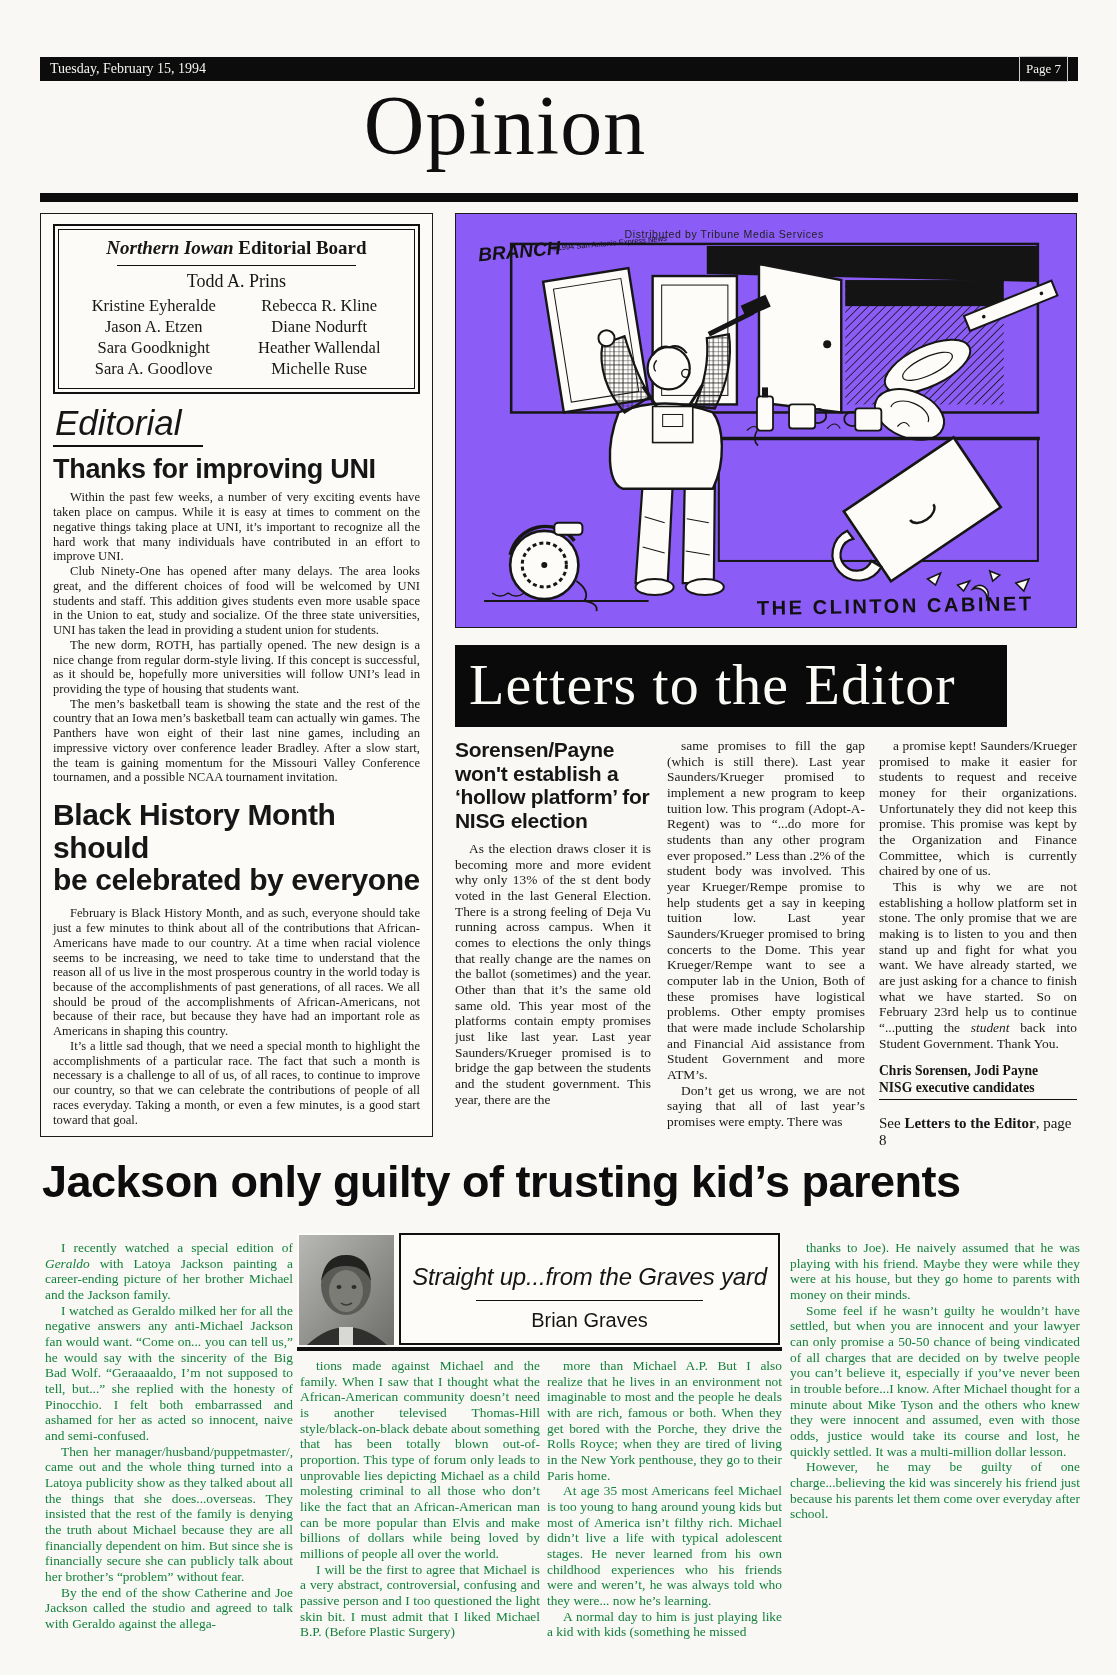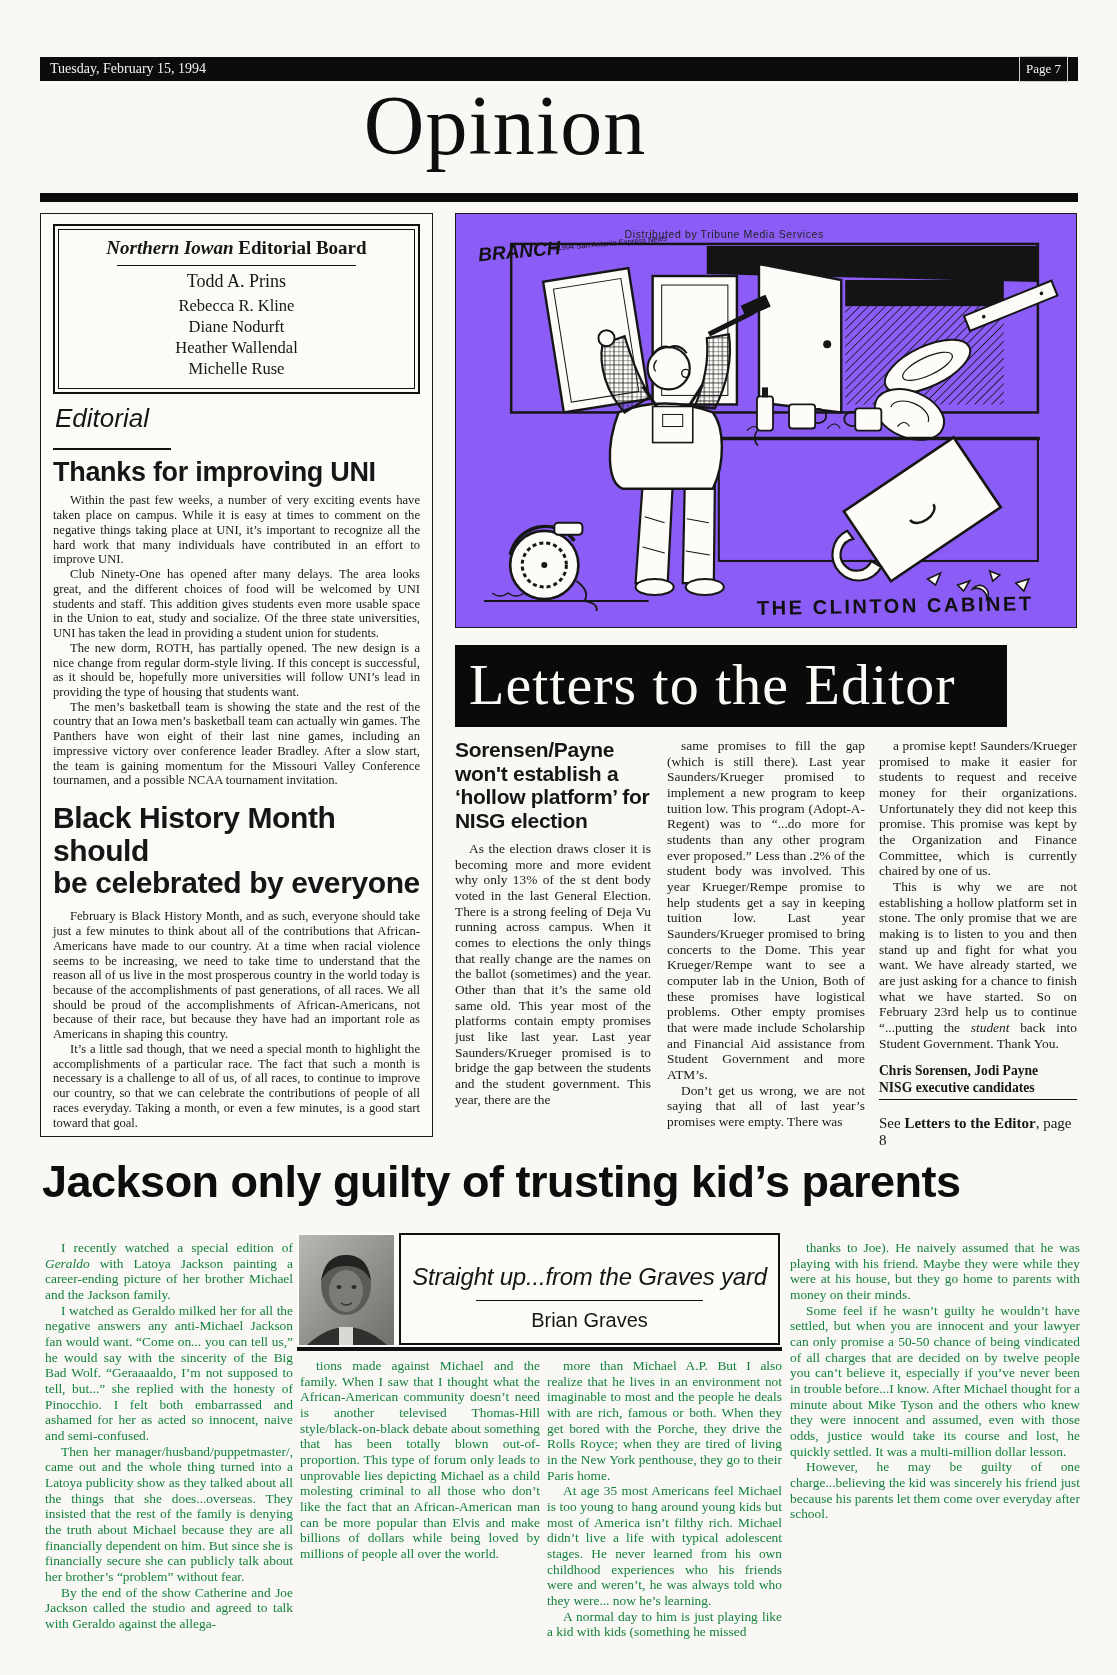--- a/index.html
+++ b/index.html
@@ -26,22 +26,22 @@
   
   .left-col{left:40px;top:213px;width:393px;height:924px;border:1.5px solid #1b1b1b;
     padding:10px 12px;overflow:hidden;background:#fcfbf8;}
   .board-box{border:2px solid #101010;padding:3px;}
   .board-inner{border:1px solid #101010;padding:7px 12px 9px;text-align:center;}
   .board-title{font-size:19px;font-weight:bold;}
   .board-divider{width:72%;margin:6px auto 5px;border:0;border-top:1.5px solid #101010;}
   .board-editor{font-size:18px;margin-bottom:3px;}
   .board-names{display:flex;}
   .board-names > div{flex:1;font-size:16.5px;line-height:1.28;}
-  .kicker{display:inline-block;margin-top:9px;font-style:italic;font-size:26px;
-    border-bottom:2px solid #101010;padding:0 22px 14px 2px;}
+  .kicker{display:inline-block;margin-top:9px;font-style:italic;font-size:35px;
+    border-bottom:2px solid #101010;padding:0 22px 2px 2px;}
   .ed-title{font-size:27px;font-weight:bold;margin:7px 0 5px;letter-spacing:-0.3px;}
   .bhm-title{font-size:30px;line-height:1.08;font-weight:bold;margin:14px 0 10px;letter-spacing:-0.4px;}
   p.body{margin:0;font-size:12.6px;line-height:1.17;text-align:justify;text-indent:17px;color:#191919;}
   p.noindent{text-indent:0;}
 
   
   .cartoon-box{left:455px;top:213px;width:622px;height:415px;border:1.5px solid #1b1b1b;background:#8b5cf6;}
   .cartoon-box svg{display:block;width:100%;height:100%;}
   .cartoon-attr{font-family:"Liberation Sans", sans-serif;font-size:10.5px;letter-spacing:.6px;fill:#222;}
   .cartoon-sig{font-family:"Liberation Sans", sans-serif;font-weight:bold;font-style:italic;font-size:19px;fill:#111;}
@@ -92,20 +92,26 @@
 
 <div class="region left-col">
   <div class="board-box">
     <div class="board-inner">
       <div class="board-title">
         <i class="inl">Northern Iowan</i><span> Editorial Board</span>
       </div>
       <hr class="board-divider">
       <div class="board-editor">Todd A. Prins</div>
       <div class="board-names">
+        <div>
+          <div>Kristine Eyheralde</div>
+          <div>Jason A. Etzen</div>
+          <div>Sara Goodknight</div>
+          <div>Sara A. Goodlove</div>
+        </div>
         <div>
           <div>Rebecca R. Kline</div>
           <div>Diane Nodurft</div>
           <div>Heather Wallendal</div>
           <div>Michelle Ruse</div>
         </div>
       </div>
     </div>
   </div>
 
@@ -287,20 +293,21 @@
 </div>
 
 <div class="region jcol jcol1">
   <p class="jbody"><span>I recently watched a special edition of </span><i class="inl">Geraldo</i><span> with Latoya Jackson painting a career-ending picture of her brother Michael and the Jackson family.</span></p>
   <p class="jbody">I watched as Geraldo milked her for all the negative answers any anti-Michael Jackson fan would want. “Come on... you can tell us,” he would say with the sincerity of the Big Bad Wolf. “Geraaaaldo, I’m not supposed to tell, but...” she replied with the honesty of Pinocchio. I felt both embarrassed and ashamed for her as acted so innocent, naive and semi-confused.</p>
   <p class="jbody">Then her manager/husband/puppetmaster/, came out and the whole thing turned into a Latoya publicity show as they talked about all the things that she does...overseas. They insisted that the rest of the family is denying the truth about Michael because they are all financially dependent on him. But since she is financially secure she can publicly talk about her brother’s “problem” without fear.</p>
   <p class="jbody">By the end of the show Catherine and Joe Jackson called the studio and agreed to talk with Geraldo against the allega-</p>
 </div>
 <div class="region jcol jcol2">
   <p class="jbody noindent">tions made against Michael and the family. When I saw that I thought what the African-American community doesn’t need is another televised Thomas-Hill style/black-on-black debate about something that has been totally blown out-of-proportion. This type of forum only leads to unprovable lies depicting Michael as a child molesting criminal to all those who don’t like the fact that an African-American man can be more popular than Elvis and make billions of dollars while being loved by millions of people all over the world.</p>
+  <p class="jbody">I will be the first to agree that Michael is a very abstract, controversial, confusing and passive person and I too questioned the light skin bit. I must admit that I liked Michael B.P. (Before Plastic Surgery)</p>
 </div>
 <div class="region jcol jcol3">
   <p class="jbody noindent">more than Michael A.P. But I also realize that he lives in an environment not imaginable to most and the people he deals with are rich, famous or both. When they get bored with the Porche, they drive the Rolls Royce; when they are tired of living in the New York penthouse, they go to their Paris home.</p>
   <p class="jbody">At age 35 most Americans feel Michael is too young to hang around young kids but most of America isn’t filthy rich. Michael didn’t live a life with typical adolescent stages. He never learned from his own childhood experiences who his friends were and weren’t, he was always told who they were... now he’s learning.</p>
   <p class="jbody">A normal day to him is just playing like a kid with kids (something he missed</p>
 </div>
 <div class="region jcol jcol4">
   <p class="jbody noindent">thanks to Joe). He naively assumed that he was playing with his friend. Maybe they were while they were at his house, but they go home to parents with money on their minds.</p>
   <p class="jbody">Some feel if he wasn’t guilty he wouldn’t have settled, but when you are innocent and your lawyer can only promise a 50-50 chance of being vindicated of all charges that are decided on by twelve people you can’t believe it, especially if you’ve never been in trouble before...I know. After Michael thought for a minute about Mike Tyson and the others who knew they were innocent and assumed, even with those odds, justice would take its course and lost, he quickly settled. It was a multi-million dollar lesson.</p>
   <p class="jbody">However, he may be guilty of one charge...believing the kid was sincerely his friend just because his parents let them come over everyday after school.</p>

